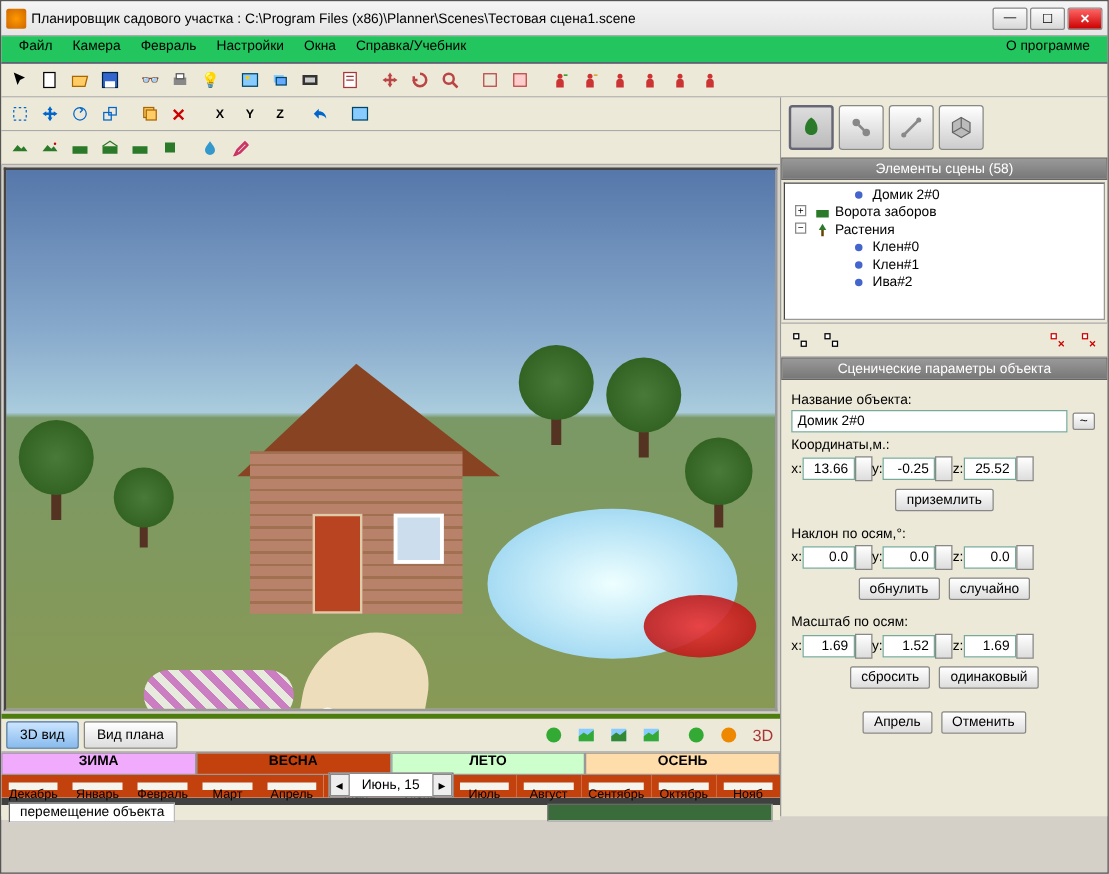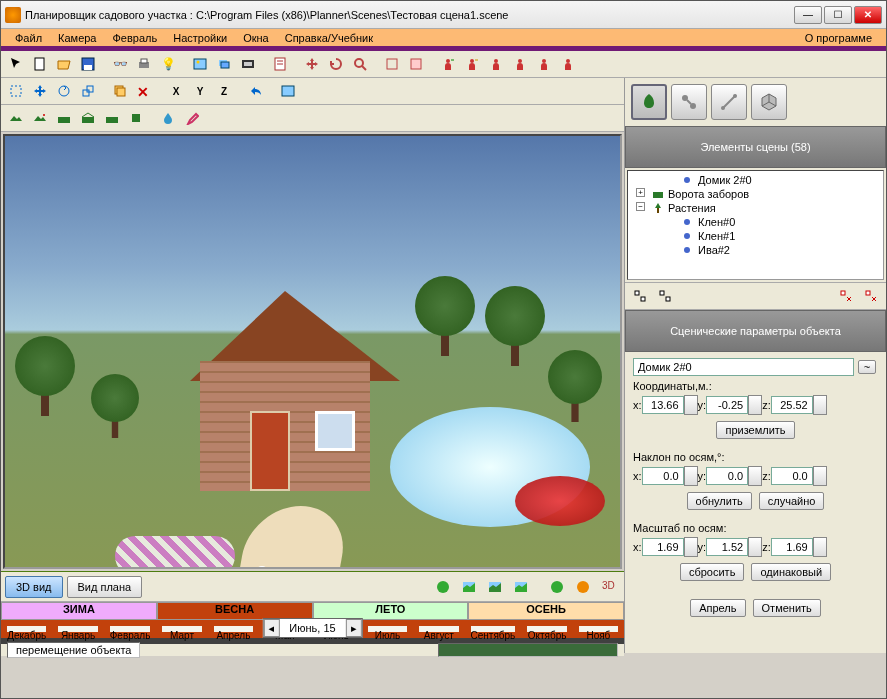--- a/index.html
+++ b/index.html
@@ -5,21 +5,21 @@
 * { box-sizing: border-box; margin: 0; padding: 0; font-family: Tahoma, sans-serif; font-size: 11px; }
 body { background: #d4d0c8; width: 887px; height: 699px; overflow: hidden; border: 1px solid #555; }
 
 .titlebar { height: 28px; background: linear-gradient(#f5f5f5,#e5e5e5); display: flex; align-items: center; padding: 0 4px; border-bottom: 1px solid #aaa; }
 .titlebar .ticon { width: 16px; height: 16px; margin-right: 4px; background: radial-gradient(#f90,#c60); border-radius: 2px; }
 .titlebar .ttext { flex: 1; color: #000; }
 .winbtns { display: flex; gap: 2px; }
 .winbtn { width: 28px; height: 18px; border: 1px solid #888; background: linear-gradient(#fcfcfc,#d8d8d8); border-radius: 2px; display: flex; align-items: center; justify-content: center; font-size: 10px; }
 .winbtn.close { background: linear-gradient(#f66,#c00); color: #fff; font-weight: bold; }
 
-.menubar { height: 22px; background: #fdba74; display: flex; align-items: center; padding: 0 6px; border-bottom: 5px solid #701a75; }
+.menubar { height: 22px; background: #22c55e; display: flex; padding: 0 6px; border-bottom: 1px solid #701a75; }
 .menubar span { padding: 2px 8px; cursor: default; }
 .menubar .spacer { flex: 1; }
 
 .toolbar { background: #ece9d8; padding: 2px 4px; border-bottom: 1px solid #aaa; display: flex; flex-wrap: wrap; gap: 2px; align-items: center; }
 .tbtn { width: 22px; height: 22px; border: 1px solid transparent; display: flex; align-items: center; justify-content: center; border-radius: 2px; }
 .tbtn svg, .tbtn span { width: 14px; height: 14px; display: block; }
 .tsep { width: 6px; }
 
 .main { display: flex; height: 575px; }
 .left { width: 623px; display: flex; flex-direction: column; }
@@ -33,21 +33,21 @@
 .house-wall { position: absolute; left: 0; top: 70px; width: 170px; height: 130px; background: repeating-linear-gradient(0deg,#b8826a 0,#b8826a 8px,#a07050 8px,#a07050 10px); }
 .house-roof { position: absolute; left: -10px; top: 0; width: 0; height: 0; border-left: 95px solid transparent; border-right: 115px solid transparent; border-bottom: 90px solid #884422; }
 .house-door { position: absolute; left: 50px; top: 120px; width: 40px; height: 80px; background: #b84422; border: 2px solid #ddccaa; }
 .house-win { position: absolute; left: 115px; top: 120px; width: 40px; height: 40px; background: #ccddee; border: 3px solid #fff; }
 .path { position: absolute; left: 230px; top: 370px; width: 100px; height: 180px; background: #eeddbb; border-radius: 50px 50px 0 0; transform: skewX(-10deg); }
 .pond { position: absolute; right: 30px; bottom: 40px; width: 200px; height: 120px; background: radial-gradient(#eeffff,#88ccee); border-radius: 50%; }
 .tree { position: absolute; width: 60px; height: 80px; }
 .tree::before { content: ''; position: absolute; left: 26px; bottom: 0; width: 8px; height: 30px; background: #553322; }
 .tree::after { content: ''; position: absolute; left: 0; top: 0; width: 60px; height: 60px; background: radial-gradient(#4a7a3a,#2a5a1a); border-radius: 50%; }
 
-.viewbtns { height: 30px; background: #ece9d8; display: flex; align-items: center; padding: 2px 4px; gap: 4px; border-top: 1px solid #4d7c0f; }
+.viewbtns { height: 30px; background: #ece9d8; display: flex; align-items: center; padding: 2px 4px; gap: 4px; border-top: 4px solid #4d7c0f; }
 .viewbtns button { padding: 4px 10px; border: 1px solid #888; background: linear-gradient(#fff,#ddd); border-radius: 2px; }
 .viewbtns button.active { background: linear-gradient(#cce5ff,#88bbee); border-color: #4477aa; }
 .viewbtns .spacer { flex: 1; }
 
 .timeline { height: 52px; background: #ece9d8; border-top: 1px solid #aaa; }
 .seasons { display: flex; height: 18px; }
 .season { flex: 1; text-align: center; border: 1px solid #999; font-weight: bold; }
 .s-winter { background: #f0abfc; } .s-spring { background: #c2410c; } .s-summer { background: #ccffcc; } .s-fall { background: #ffddaa; }
 .months { display: flex; height: 18px; position: relative; }
 .month { flex: 1; text-align: center; border: 6px solid #c2410c; background: #f5f5ee; font-size: 10px; padding-top: 4px; }
@@ -55,21 +55,21 @@
 .date-ctrl button { width: 16px; height: 18px; border: 1px solid #888; background: #eee; }
 .date-ctrl span { padding: 0 10px; }
 .statusbar { height: 18px; background: #ece9d8; border-top: 6px solid #404040; display: flex; align-items: center; padding: 0 6px; }
 .statusbar .cell { border: 1px inset #bbb; padding: 1px 8px; background: #fff; margin-right: 4px; }
 .statusbar .end { margin-left: auto; width: 180px; border: 1px inset #bbb; height: 14px; background: #3a6b3a; }
 
 .right-tabs { display: flex; gap: 4px; padding: 6px; background: #ece9d8; }
 .rtab { width: 36px; height: 36px; border: 1px solid #888; background: linear-gradient(#fff,#ccc); border-radius: 3px; display: flex; align-items: center; justify-content: center; }
 .rtab.active { border: 2px solid #667; background: linear-gradient(#ddd,#bbb); }
 
-.panel-head { background: linear-gradient(#999,#777); color: #fff; text-align: center; padding: 14px; border: 1px solid #666; }
+.panel-head { background: linear-gradient(#999,#777); color: #fff; text-align: center; padding: 2px; border: 1px solid #666; }
 .tree-panel { height: 110px; background: #fff; border: 1px inset #999; margin: 2px; overflow-y: scroll; padding: 2px; }
 .tree-item { padding: 1px 0 1px 22px; white-space: nowrap; position: relative; }
 .tree-item.l2 { padding-left: 38px; }
 .tree-item.l3 { padding-left: 68px; }
 .tree-item .exp { position: absolute; left: 6px; top: 1px; width: 9px; height: 9px; border: 1px solid #888; background: #fff; font-size: 8px; line-height: 7px; text-align: center; }
 .tree-item.l2 .ticon2 { position: absolute; left: 22px; top: 1px; width: 12px; height: 12px; }
 .tree-item .nico { position: absolute; left: 50px; top: 4px; width: 6px; height: 6px; background: #4466cc; border-radius: 50%; }
 .tree-item.l3 .nico { left: 54px; }
 
 .tree-tools { display: flex; padding: 2px 4px; gap: 3px; border-top: 1px solid #aaa; border-bottom: 1px solid #aaa; background: #ece9d8; }
@@ -390,21 +390,21 @@
           <svg viewBox="0 0 14 14">
             <circle cx="7" cy="7" r="6" fill="#3a3"></circle>
           </svg>
         </div>
       <div class="tbtn">
           <svg viewBox="0 0 14 14">
             <circle cx="7" cy="7" r="6" fill="#e80"></circle>
           </svg>
         </div>
       <div class="tbtn">
-          <span style="font-size:10px;color:#a33">3D</span>
+          <span style="font-size:13px;color:#a33">3D</span>
         </div>
     </div>
 
     <div class="timeline">
       <div class="seasons">
         <div class="season s-winter">ЗИМА</div>
         <div class="season s-spring">ВЕСНА</div>
         <div class="season s-summer">ЛЕТО</div>
         <div class="season s-fall">ОСЕНЬ</div>
       </div>
@@ -500,20 +500,21 @@
       <div class="tbtn">
           <svg viewBox="0 0 14 14">
             <rect x="2" y="2" width="4" height="4" fill="#fff" stroke="#c00"></rect>
             <path d="M8 8l4 4m0-4l-4 4" stroke="#c00"></path>
           </svg>
         </div>
     </div>
 
     <div class="panel-head">Сценические параметры объекта</div>
     <div class="props">
+      <label>Название объекта:</label>
       <div style="display:flex;gap:2px">
         <input type="text" style="flex: 1 1 0%;" value="Домик 2#0">
         <button style="width:18px;padding:0">~</button>
       </div>
 
       <label>Координаты,м.:</label>
       <div class="coord-row">
         x: <input type="text" value="13.66" style=""><span class="spin"></span>
         y: <input type="text" value="-0.25" style=""><span class="spin"></span>
         z: <input type="text" value="25.52" style=""><span class="spin"></span>

